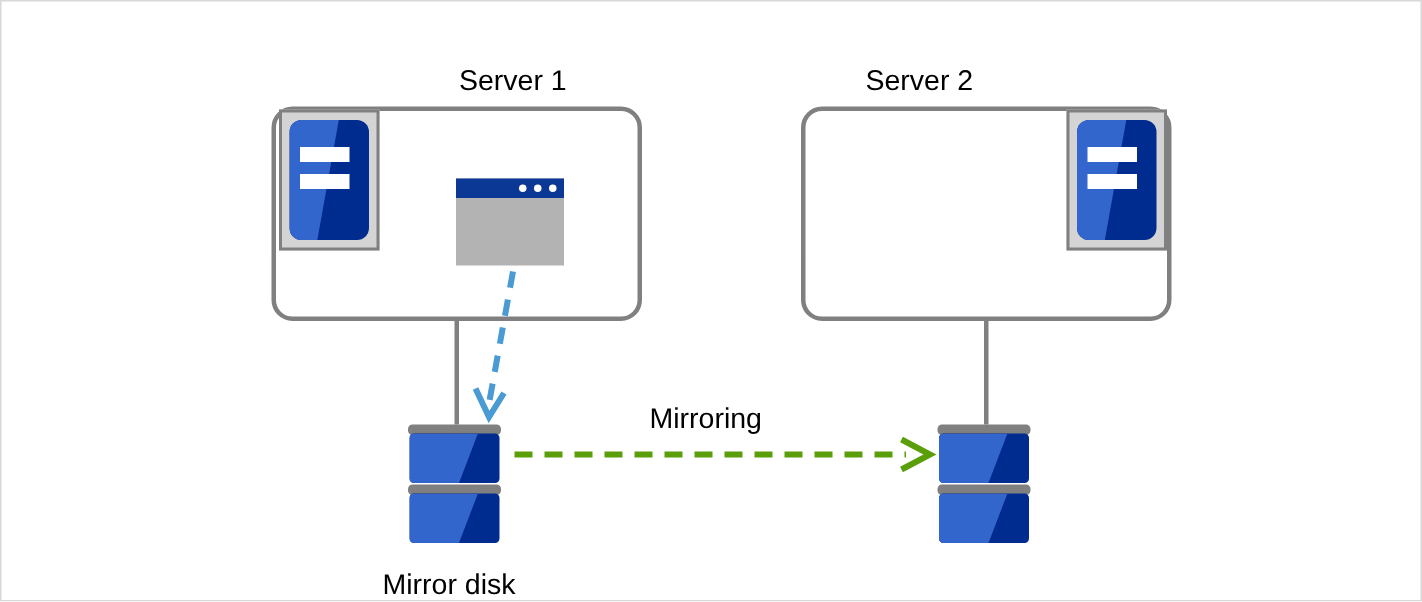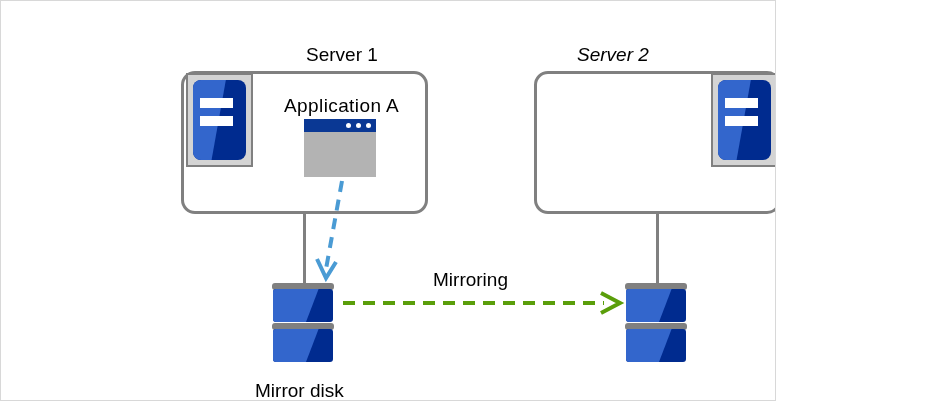--- a/index.html
+++ b/index.html
@@ -2,39 +2,39 @@
 <html><head>
 <meta charset="utf-8">
 <style>
   html, body {
     margin: 0;
     padding: 0;
     background: #ffffff;
   }
   #canvas {
     position: relative;
-    width: 776px;
+    width: 948px;
     height: 401px;
     background: #ffffff;
     border: 1px solid #d8d8d8;
     box-sizing: border-box;
     overflow: hidden;
     font-family: "Liberation Sans", sans-serif;
   }
 
   
   .label {
     position: absolute;
     color: #000000;
     font-size: 19px;
     line-height: 1;
     white-space: nowrap;
   }
   #server1-title { left: 305px; top: 44px; }
-  #server2-title { left: 576px; top: 44px; font-style: italic; }
+  #server2-title { left: 576px; top: 44px; }
   #app-a-title   { left: 283px; top: 95px; letter-spacing: 0.4px; }
   #mirroring-label { left: 432px; top: 269px; }
   #mirror-disk-label { left: 254px; top: 380px; }
 
   
   .server-box {
     position: absolute;
     border: 3px solid #808080;
     border-radius: 14px;
     background: #ffffff;
@@ -170,21 +170,20 @@
 
   <div class="server-box" id="server1-box"></div>
 
   <div class="server-icon" id="server1-icon">
     <div class="server-icon-body">
       <div class="server-bar b1"></div>
       <div class="server-bar b2"></div>
     </div>
   </div>
 
-  <div class="label" id="app-a-title">Application  A</div>
 
   <div id="app-window">
     <div id="app-window-titlebar">
       <span class="win-dot d1"></span>
       <span class="win-dot d2"></span>
       <span class="win-dot d3"></span>
     </div>
   </div>
 
   <div class="label" id="server2-title">Server 2</div>

